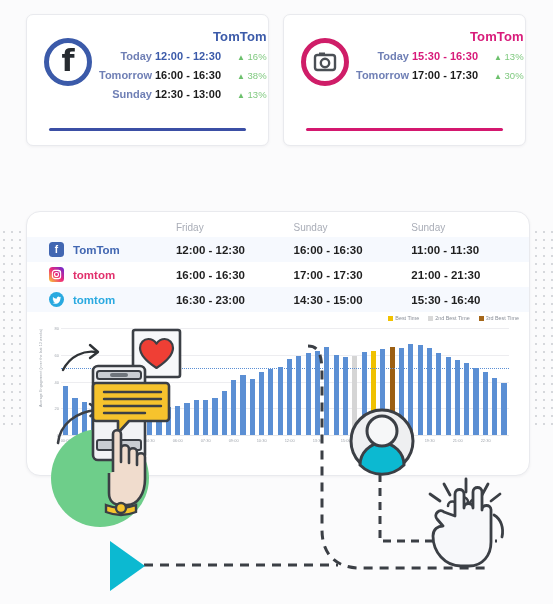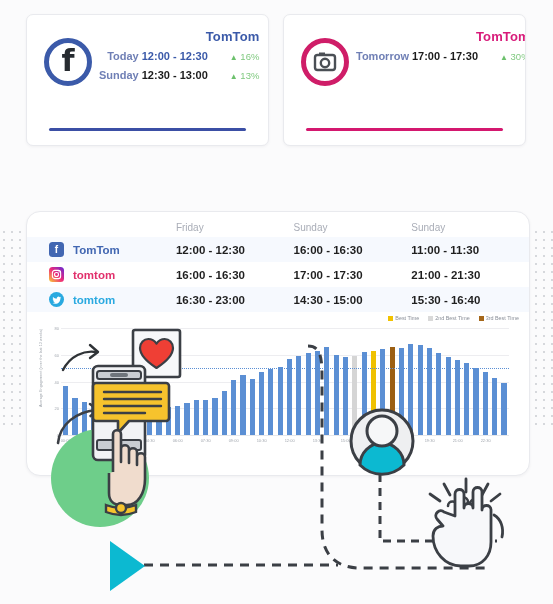--- a/index.html
+++ b/index.html
@@ -76,21 +76,21 @@
   .card-line {
     font-size: 11px;
     margin-bottom: 5px;
     white-space: nowrap;
     line-height: 1.25;
   }
   .day { color: #6f7fb5; font-weight: bold; }
   .slot { font-weight: bold; color: #1c1c1c; margin-left: 3px; }
   .slot.accent-ig { color: #d81b7a; }
   .slot.accent-fb { color: #3b5aa9; }
-  .pct { color: #7fc97f; font-size: 9.5px; margin-left: 22px; }
+  .pct { color: #7fc97f; font-size: 9.5px; margin-left: 16px; }
   .pct .caret { color: #6cc06c; font-size: 8px; }
 
   .card-underline {
     position: absolute; left: 22px; right: 22px; bottom: 14px;
     height: 3px; border-radius: 2px;
   }
   .ul-fb { background: #3b4fa5; }
   .ul-ig { background: #d4186f; }
 
   
@@ -223,38 +223,44 @@
         <div class="ring ring-fb">
           <span class="fb-glyph">f</span>
         </div>
       </div>
       <div class="card-body">
         <div class="card-title title-fb">TomTom</div>
         <div class="card-line">
           <span class="day">Today</span><span class="slot accent-fb">12:00 - 12:30</span><span class="pct"><span class="caret">▲</span> <span>16%</span></span>
         </div>
         <div class="card-line">
+          <span class="day">Tomorrow</span><span class="slot">16:00 - 16:30</span><span class="pct"><span class="caret">▲</span> <span>38%</span></span>
+        </div>
+        <div class="card-line">
           <span class="day">Sunday</span><span class="slot">12:30 - 13:00</span><span class="pct"><span class="caret">▲</span> <span>13%</span></span>
         </div>
       </div>
       <div class="card-underline ul-fb"></div>
     </div>
 
     <div class="card">
       <div class="card-icon">
         <div class="ring ring-ig">
           <svg class="ig-glyph" width="26" height="26" viewBox="0 0 26 26">
             <rect x="3" y="6" width="20" height="15" rx="2.5" fill="none" stroke="#4a4f55" stroke-width="2.4"></rect>
             <circle cx="13" cy="14" r="4.2" fill="none" stroke="#4a4f55" stroke-width="2.4"></circle>
             <rect x="7" y="3.5" width="6" height="3" fill="#4a4f55"></rect>
           </svg>
         </div>
       </div>
       <div class="card-body">
         <div class="card-title title-ig">TomTom</div>
+        <div class="card-line">
+          <span class="day">Today</span><span class="slot accent-ig">15:30 - 16:30</span><span class="pct"><span class="caret">▲</span> <span>13%</span></span>
+        </div>
         <div class="card-line">
           <span class="day">Tomorrow</span><span class="slot">17:00 - 17:30</span><span class="pct"><span class="caret">▲</span> <span>30%</span></span>
         </div>
       </div>
       <div class="card-underline ul-ig"></div>
     </div>
   </div>
 
   <div class="panel">
 

